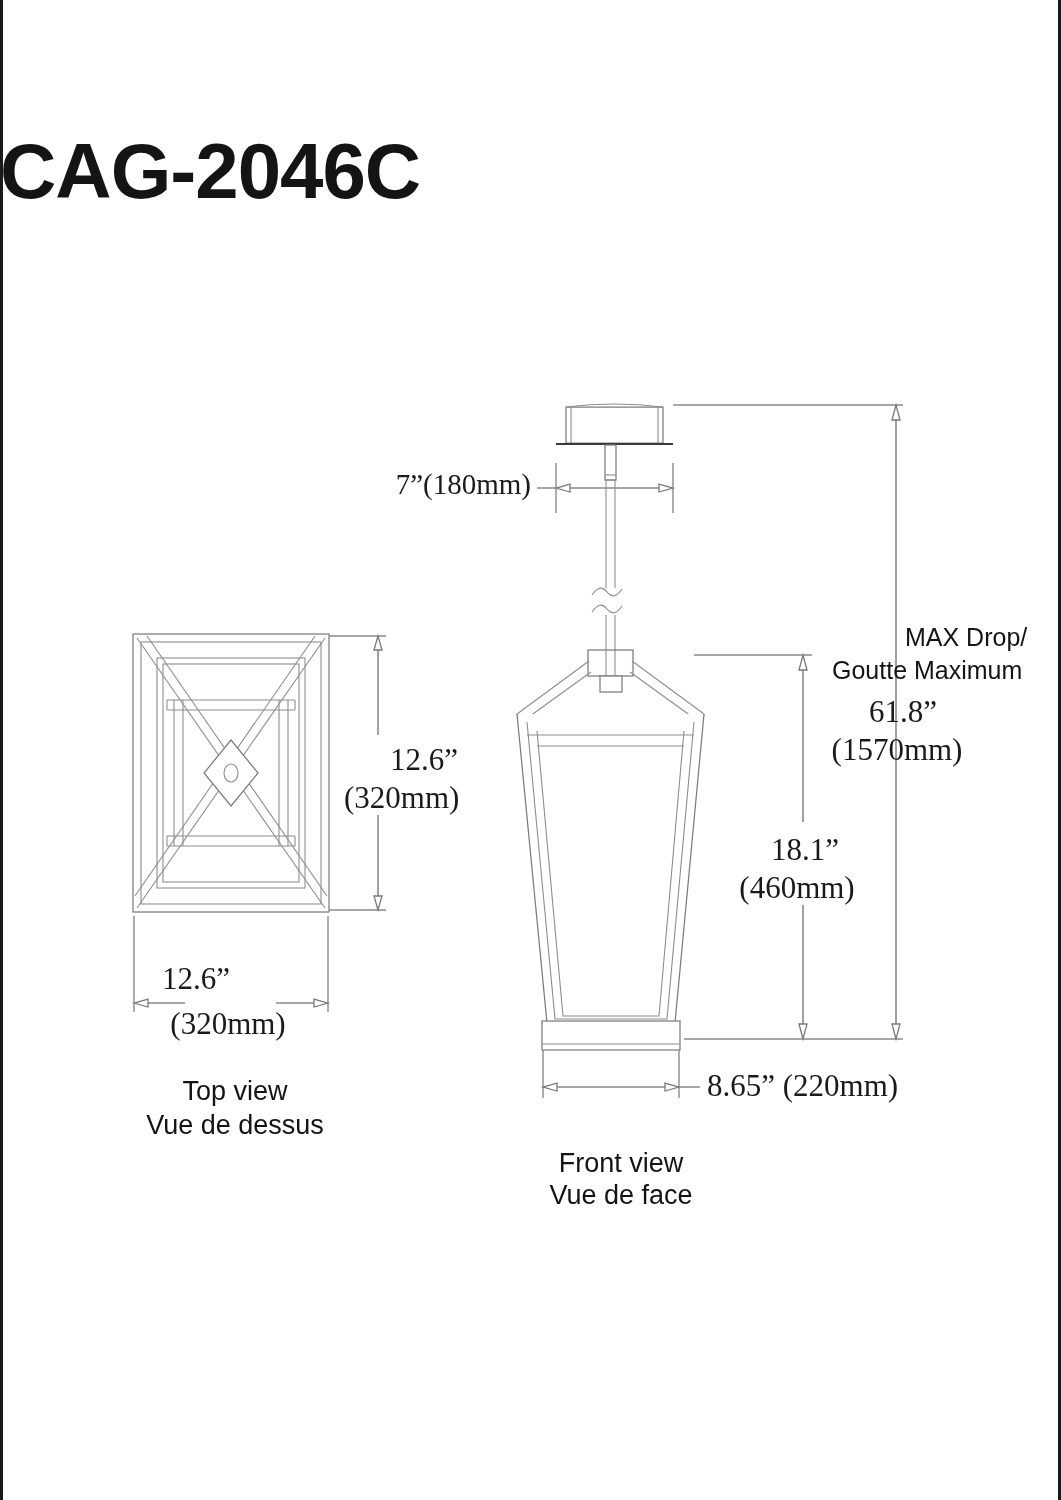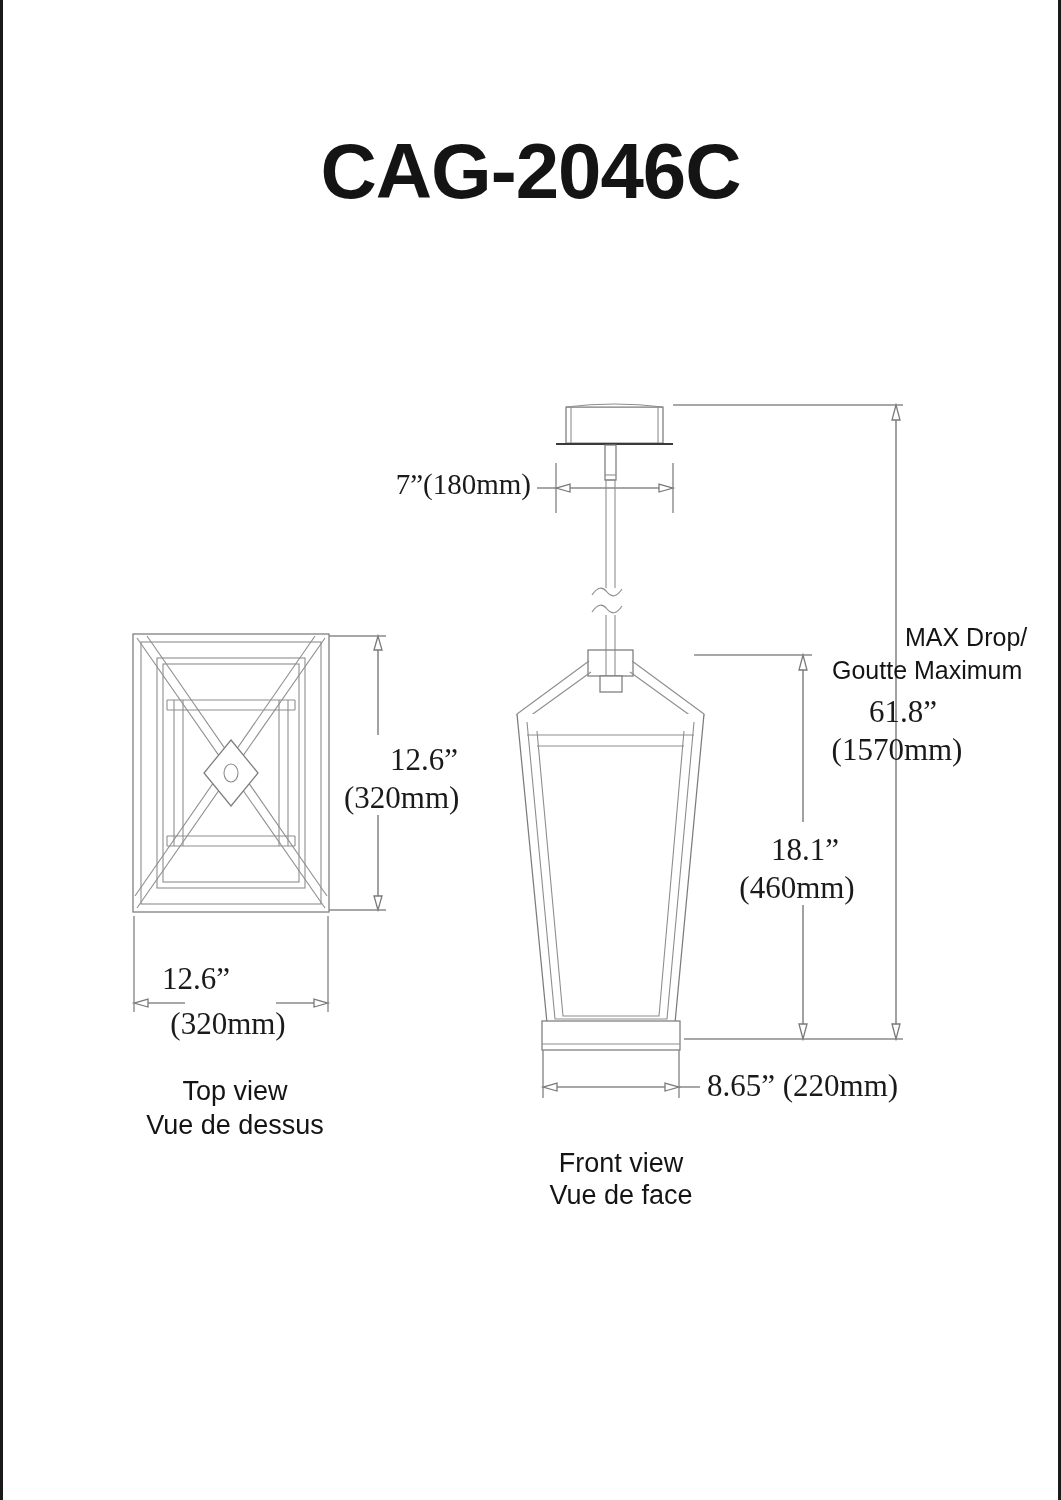--- a/index.html
+++ b/index.html
@@ -24,21 +24,20 @@
     box-sizing: border-box;
     border-left: 3px solid #1a1a1a;
     border-right: 3px solid #1a1a1a;
     pointer-events: none;
   }
   #title {
     position: absolute;
     left: 0;
     top: 132px;
     width: 1061px;
-    text-align: center;
     font-family: "Liberation Sans", sans-serif;
     font-weight: bold;
     font-size: 78px;
     letter-spacing: -1px;
     color: #141414;
     line-height: 1;
   }
   svg.draw {
     position: absolute;
     left: 0;

